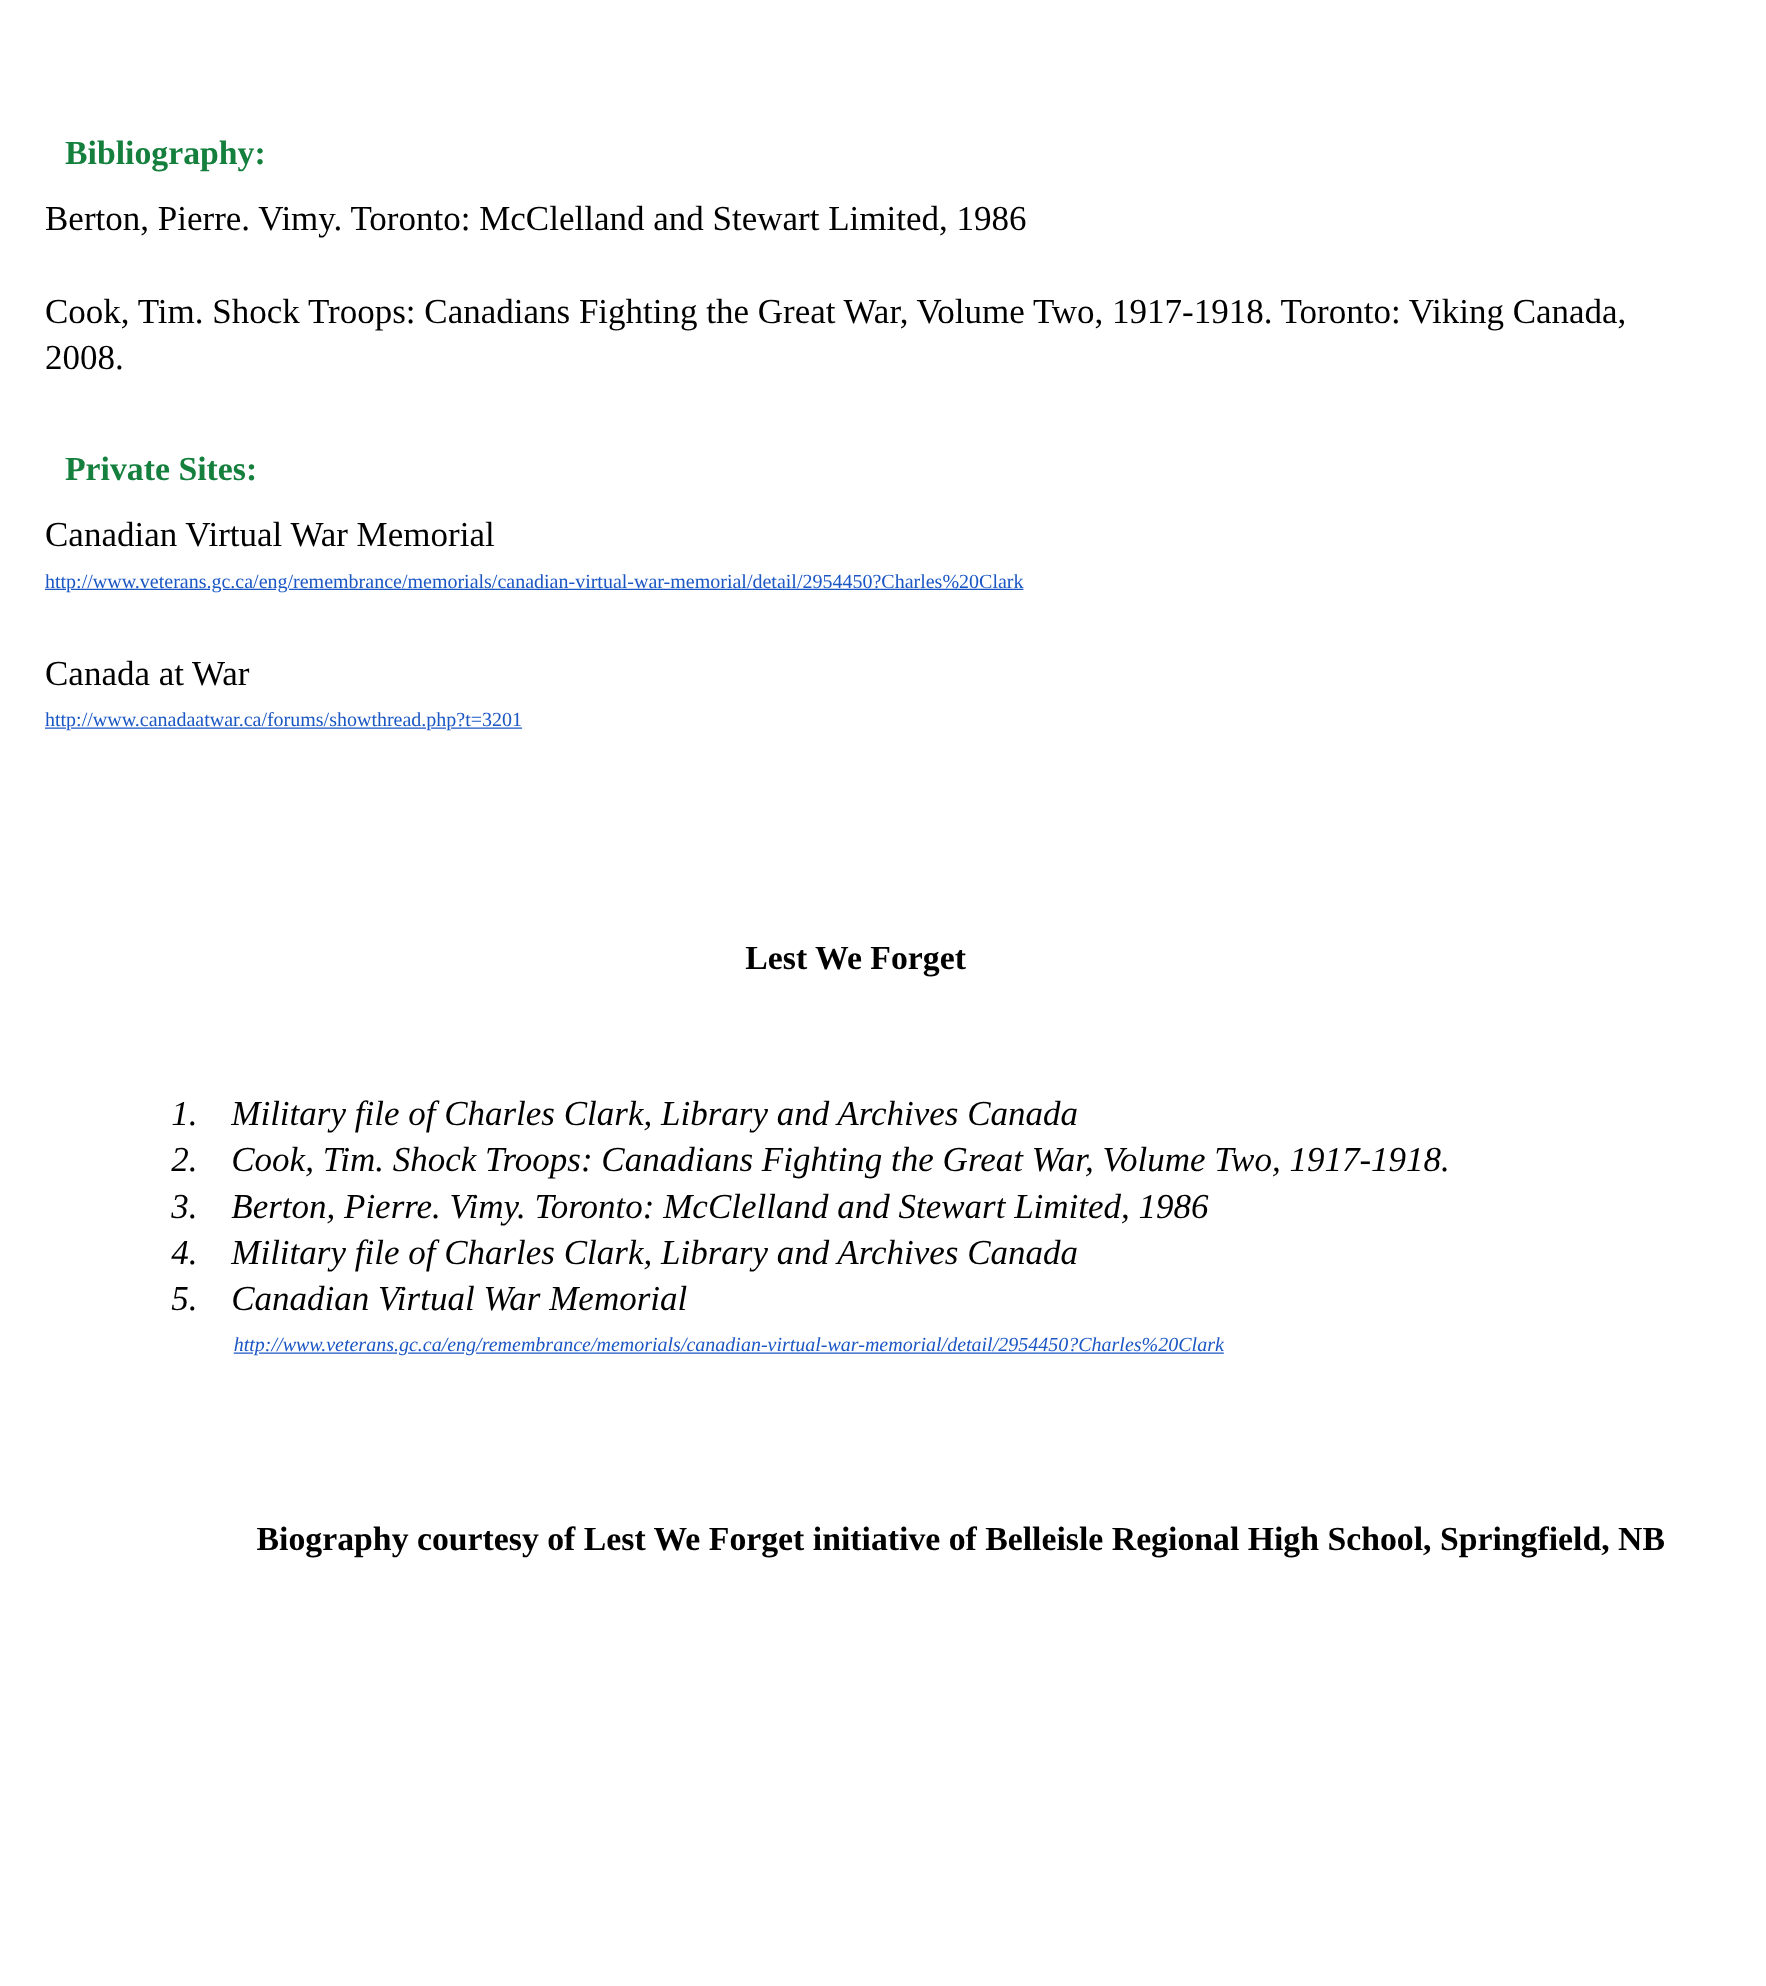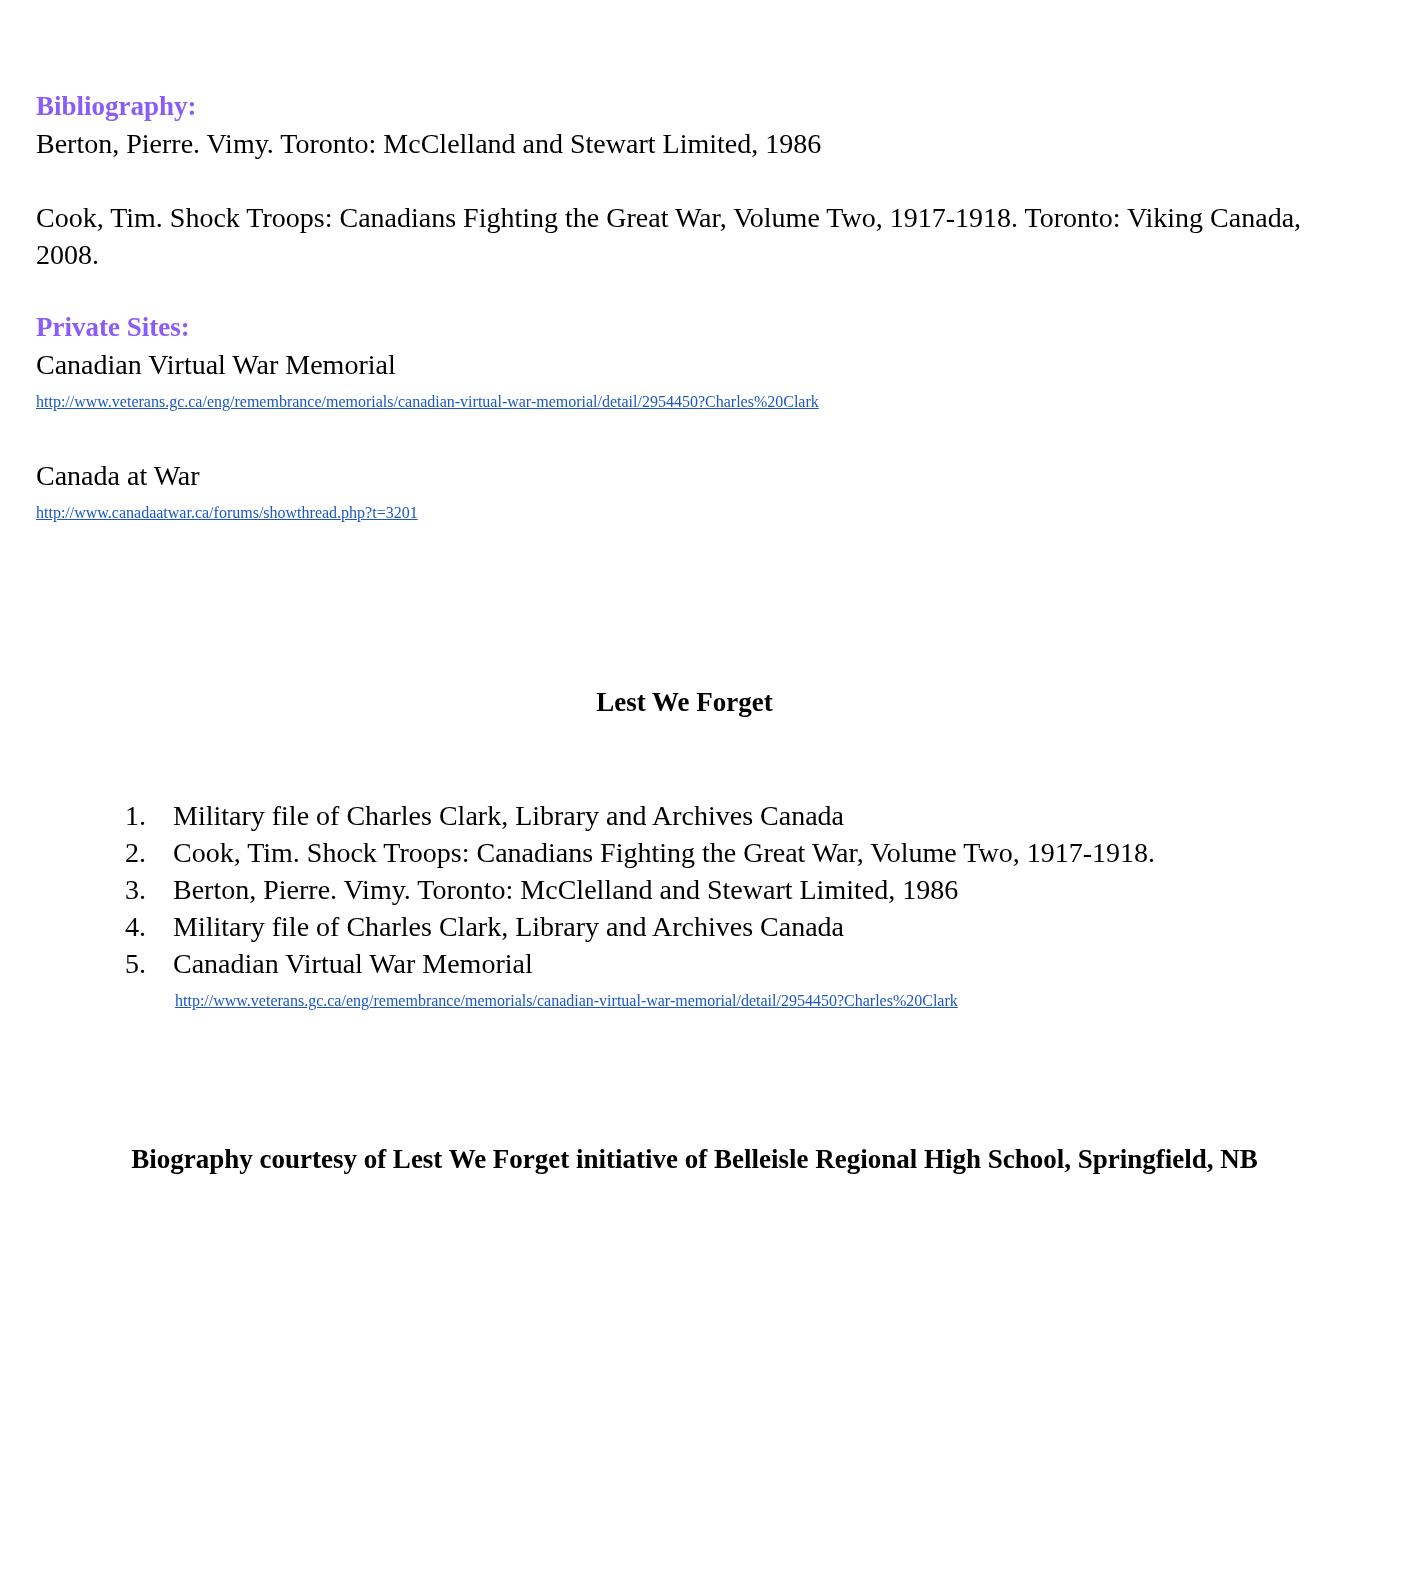--- a/index.html
+++ b/index.html
@@ -27,22 +27,22 @@
   .para {
     font-size: 28px;
     line-height: 37px;
     margin: 0;
     color: #000;
   }
   .heading {
     font-size: 27px;
     line-height: 37px;
     font-weight: bold;
-    margin: 0;
-    color: #8b5cf6;
+    margin: 16px;
+    color: #15803d;
   }
   .spacer-line {
     height: 37px;
   }
   .spacer-half {
     height: 18px;
   }
   .italic {
   }
 
@@ -65,24 +65,25 @@
     text-align: center;
     font-size: 27px;
     font-weight: bold;
     line-height: 37px;
     margin: 0;
     padding-right: 20px;
   }
 
   
   ol.reflist {
-    margin: 4px;
+    margin: 16px;
     padding: 0 0 0 85px;
     list-style: none;
     counter-reset: refitem;
+    font-style: italic;
   }
   ol.reflist > li {
     position: relative;
     font-size: 28px;
     line-height: 37px;
     padding-left: 48px;
     margin: 0;
     counter-increment: refitem;
   }
   ol.reflist > li::before {
@@ -100,25 +101,25 @@
     padding-left: 8px;
   }
   .li-link {
     display: block;
     max-width: 1000px;
     padding-left: 2px;
   }
 
   
   .footer-note {
-    text-align: center;
+    text-align: right;
     font-size: 27px;
     font-weight: bold;
     line-height: 40px;
-    margin: 16px auto;
+    margin: 0 auto;
     max-width: 1275px;
   }
 </style>
 </head>
 <body>
 
 <div class="page">
 
   <div>
     <p class="heading">Bibliography:</p>

